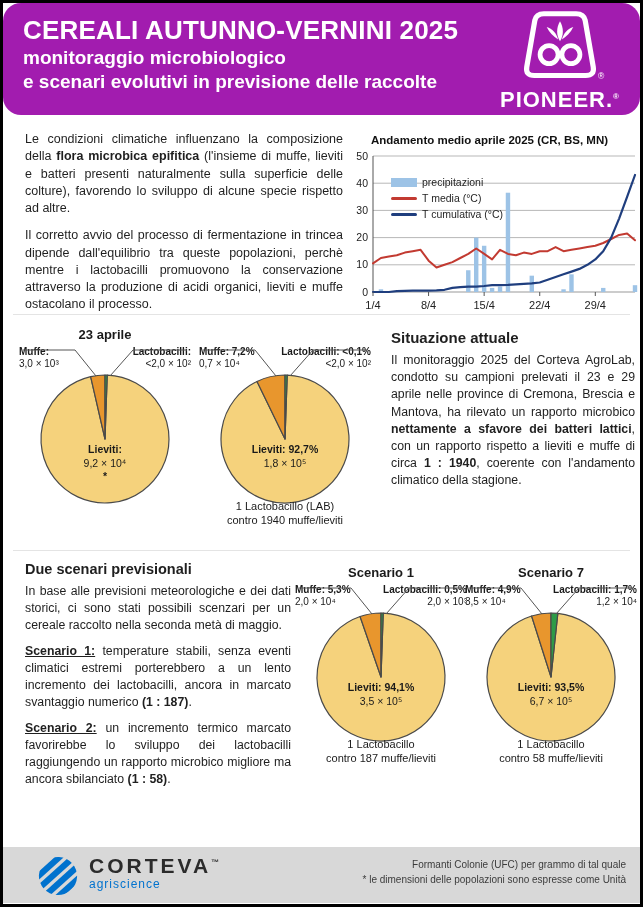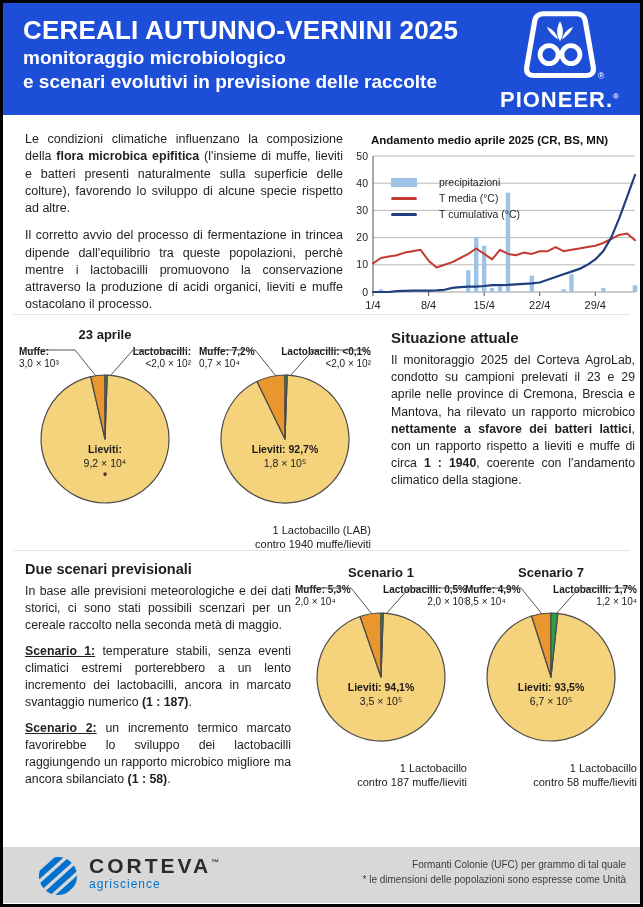--- a/index.html
+++ b/index.html
@@ -2,56 +2,56 @@
 <html><head>
 <meta charset="utf-8">
 <style>
   html,body{margin:0;padding:0;background:#555;}
   *{box-sizing:border-box;}
   .page{position:relative;width:643px;height:907px;background:#000;margin:0 auto;
         font-family:"Liberation Sans","DejaVu Sans",sans-serif;overflow:hidden;}
   .inner{position:absolute;inset:3px;background:#ffffff;}
 
   
-  .hdr{position:absolute;left:0;top:0;right:0;height:112px;background:#1d4ed8;color:#fff;}
+  .hdr{position:absolute;left:0;top:0;right:0;height:112px;background:#a21caf;color:#fff;border-radius:18px;}
   .hdr-text{position:absolute;left:20px;top:13px;}
   .h-title{font-size:26px;font-weight:800;letter-spacing:.2px;line-height:1.15;}
   .h-sub{font-size:19px;font-weight:600;line-height:1.25;}
   .pioneer{position:absolute;right:14px;top:6px;width:132px;text-align:center;}
   .pioneer-word{font-size:22px;font-weight:800;letter-spacing:1px;color:#fff;line-height:1;}
   .pioneer-word sup{font-size:8px;}
 
   .hr{position:absolute;left:10px;right:10px;height:1px;background:#e4e4e4;}
 
   
   .intro{position:absolute;left:22px;top:128px;width:318px;font-size:12.5px;line-height:1.38;
          color:#1f1f1f;text-align:justify;}
   .intro p{margin:0 0 10px 0;}
 
   
   .chart{position:absolute;left:344px;top:131px;width:292px;}
   .chart-title{font-size:11.5px;font-weight:bold;color:#111;margin-left:24px;}
   .legend{position:absolute;left:44px;top:42px;}
-  .lg-row{display:flex;align-items:center;gap:22px;margin-bottom:4px;font-size:10.5px;color:#1f1f1f;}
+  .lg-row{display:flex;align-items:center;gap:5px;margin-bottom:4px;font-size:10.5px;color:#1f1f1f;}
   .sw-bar{width:26px;height:9px;background:#9DC3E6;}
   .sw-red{width:26px;height:3px;background:#C23A31;border-radius:2px;}
   .sw-navy{width:26px;height:3px;background:#1F3E7E;border-radius:2px;}
 
   
   .pie{position:absolute;width:172px;height:222px;color:#1a1a1a;}
   .pie-title{position:absolute;top:0;width:100%;text-align:center;font-weight:bold;font-size:13px;}
   .pie-lab{position:absolute;top:19px;font-size:10px;line-height:1.2;}
   .pie-lab .b{font-weight:bold;}
   .pie-lab.muffe{left:0;text-align:left;}
   .pie-lab.lacto{right:0;text-align:right;}
   .pie-svg{position:absolute;left:0;top:18px;width:172px;height:162px;}
   .pie-center{position:absolute;top:116px;width:100%;text-align:center;font-size:10.5px;line-height:1.3;}
   .pie-center .b{font-weight:bold;}
   .pie-center .note{font-weight:bold;}
-  .pie-cap{position:absolute;top:196px;width:100%;text-align:right;font-size:11px;line-height:1.3;}
+  .pie-cap{position:absolute;top:172px;width:100%;text-align:center;font-size:11px;line-height:1.3;}
 
   
   .situazione{position:absolute;left:388px;top:326px;width:244px;color:#1f1f1f;}
   .situazione h3{margin:0 0 6px 0;font-size:15px;}
   .situazione .body{font-size:12.3px;line-height:1.4;text-align:justify;}
 
   
   .scenari{position:absolute;left:22px;top:558px;width:266px;color:#1f1f1f;}
   .scenari h3{margin:0 0 6px 0;font-size:14.5px;}
   .scenari p{margin:0 0 9px 0;font-size:12.3px;line-height:1.38;text-align:justify;}

